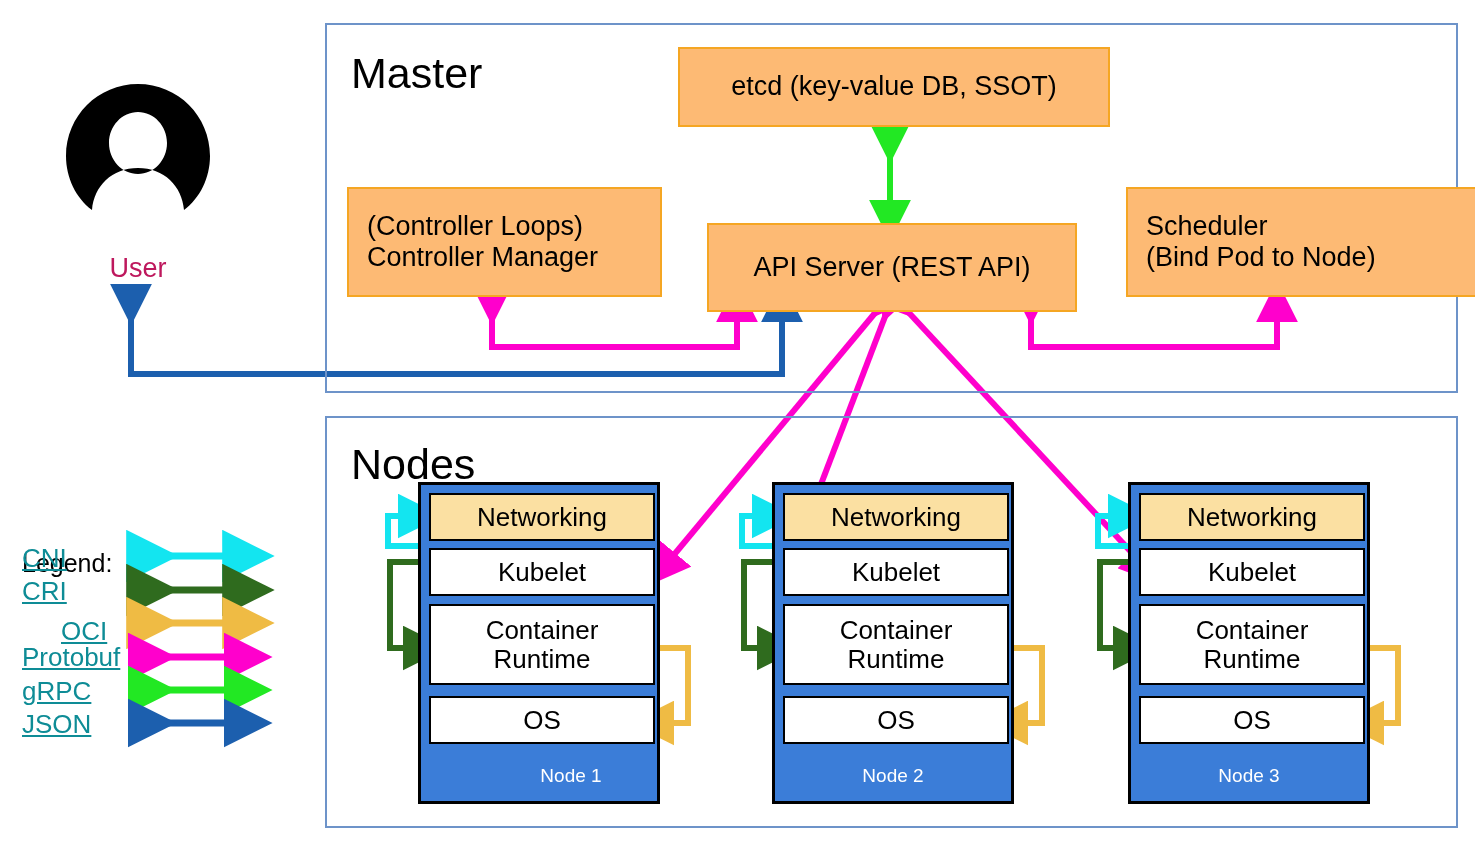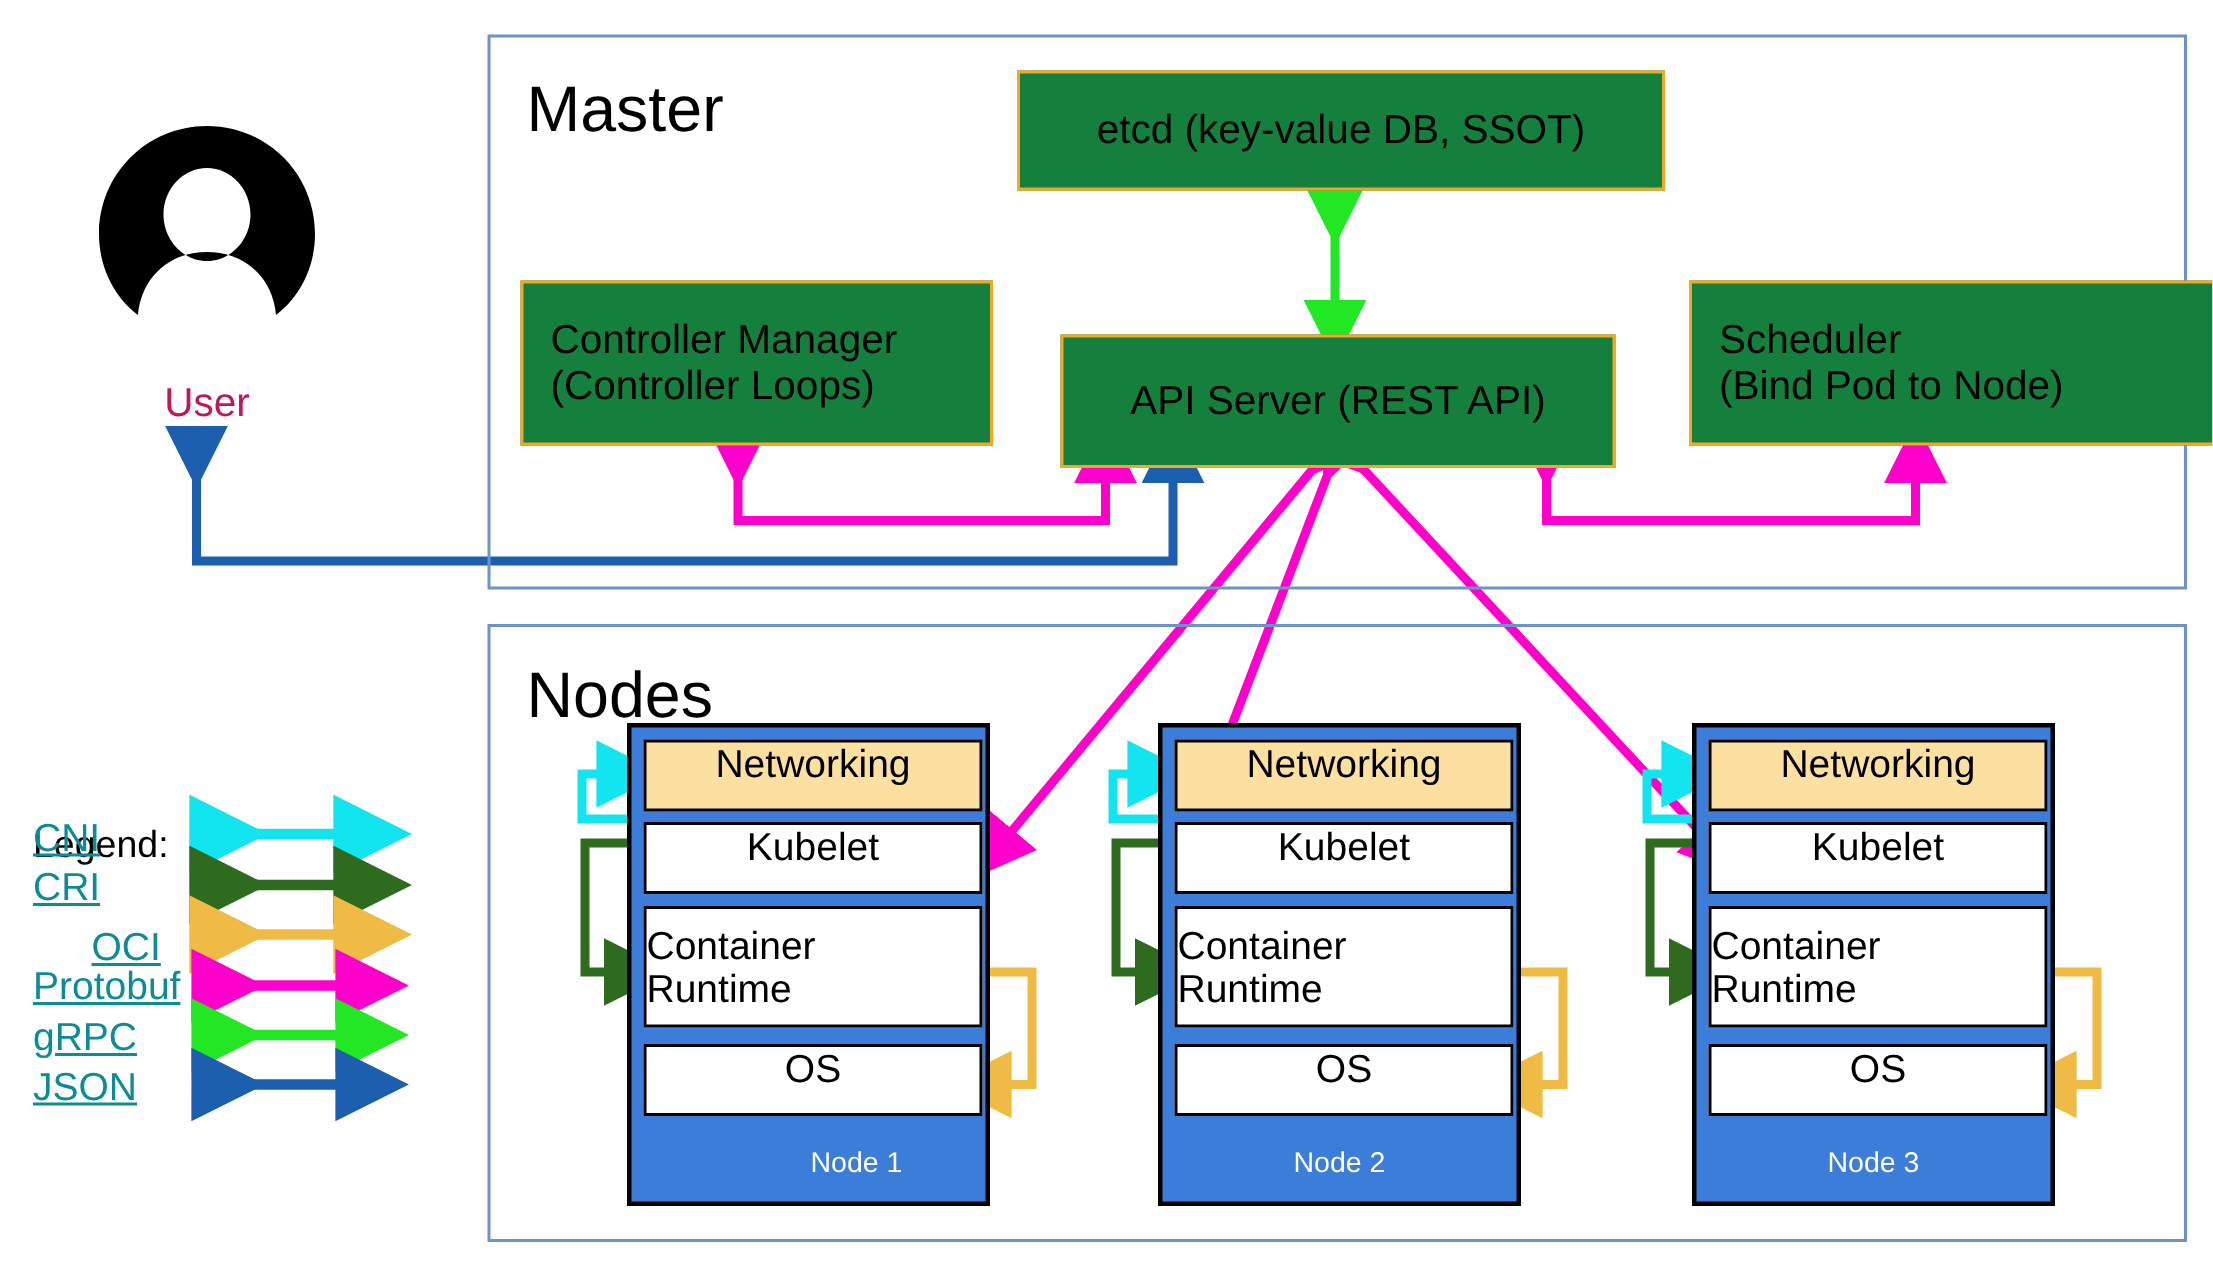--- a/index.html
+++ b/index.html
@@ -35,21 +35,21 @@
     font-size: 43px;
     color: #000000;
     white-space: nowrap;
     line-height: 1;
   }
 
   
   .master-box {
     position: absolute;
     border: 2.5px solid #F5A623;
-    background: #15803d;
+    background: #fdba74;
     box-sizing: border-box;
     display: flex;
     align-items: center;
     justify-content: center;
     text-align: center;
     font-size: 27px;
     color: #000000;
     line-height: 1.16;
   }
   .master-box .ml { display: block; text-align: left; }
@@ -61,21 +61,21 @@
     background: #3B7DD8;
     border: 3px solid #000000;
     box-sizing: border-box;
   }
   .node-layer {
     position: absolute;
     background: #ffffff;
     border: 2.5px solid #000000;
     box-sizing: border-box;
     display: flex;
-    align-items: flex-start;
+    align-items: center;
     justify-content: center;
     text-align: center;
     font-size: 26px;
     color: #000000;
     line-height: 1.1;
   }
   .node-layer.networking { background: #FBE0A2; }
   .node-label {
     position: absolute;
     width: 100%;
@@ -228,22 +228,22 @@
 
   <div class="group-box" style="left:325px; top:23px; width:1133px; height:370px;"></div>
   <div class="group-title" style="left:351px; top:52px;">Master</div>
 
   <div class="master-box" style="left:678px; top:47px; width:432px; height:80px;">
     <span>etcd (key-value DB, SSOT)</span>
   </div>
 
   <div class="master-box left-text" style="left:347px; top:187px; width:315px; height:110px;">
     <span>
+      <span class="ml">(Controller Loops)</span>
       <span class="ml">Controller Manager</span>
-      <span class="ml">(Controller Loops)</span>
     </span>
   </div>
 
   <div class="master-box" style="left:707px; top:223px; width:370px; height:89px;">
     <span>API Server (REST API)</span>
   </div>
 
   <div class="master-box left-text" style="left:1126px; top:187px; width:352px; height:110px;">
     <span>
       <span class="ml">Scheduler</span>

